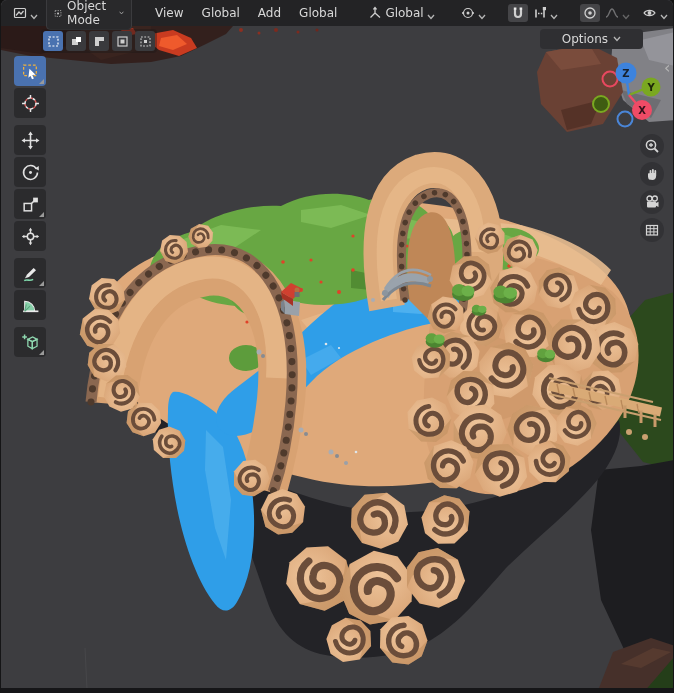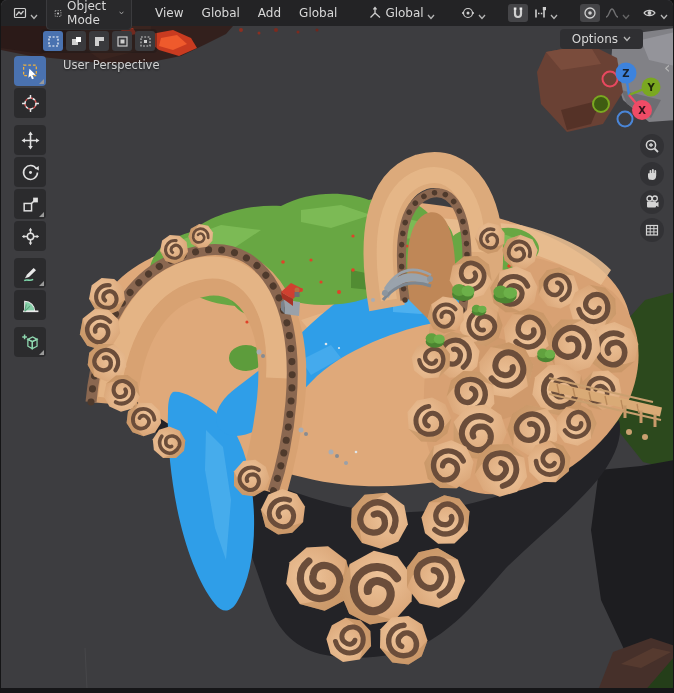--- a/index.html
+++ b/index.html
@@ -23,21 +23,21 @@
   .right-icons{margin-left:auto;display:flex;align-items:center;gap:3px;}
   .dim{opacity:.45;}
   
   .toolrow{position:absolute;left:0;top:26px;width:100%;height:28px;}
   .selgroup{position:absolute;left:40px;top:3px;display:flex;gap:3px;background:rgba(22,22,24,.35);
     padding:2px;border-radius:4px;}
   .selbtn{width:20px;height:20px;border-radius:3px;background:#3a3a3d;display:flex;
     align-items:center;justify-content:center;}
   .selbtn.active{background:#4a72b0;}
   .optbtn{position:absolute;right:30px;top:3px;background:#2f2f32;border-radius:4px;
-    color:#d8d8d8;font-size:12px;display:flex;align-items:center;gap:5px;padding:3px 12px;}
+    color:#d8d8d8;font-size:12px;display:flex;align-items:center;gap:5px;padding:3px 22px;}
   
   .lefttoolbar{position:absolute;left:13px;top:56px;display:flex;flex-direction:column;width:32px;}
   .tbtn{width:32px;height:30px;background:#2b2b2d;border-radius:4px;margin-bottom:2px;
     display:flex;align-items:center;justify-content:center;position:relative;}
   .tbtn.active{background:#4a72b0;}
   .tbtn.gap{margin-top:5px;}
   .tbtn.has-sub::after{content:"";position:absolute;right:2px;bottom:2px;border-style:solid;
     border-width:0 0 5px 5px;border-color:transparent transparent #9a9a9a transparent;}
   
   .vptext{position:absolute;left:62px;top:57px;color:#d2d2d2;font-size:11.5px;line-height:16px;
@@ -292,21 +292,20 @@
         <circle cx="640" cy="408" r="2.6" fill="#d9aa76"></circle>
       <circle cx="654" cy="412" r="2.6" fill="#d9aa76"></circle>
       <circle cx="628" cy="432" r="3" fill="#caa070"></circle>
         <circle cx="644" cy="437" r="3" fill="#caa070"></circle>
     </g>
 
     <path d="M84,648 L86,689" stroke="#47474a" stroke-width="1"></path>
   </svg>
 
   <div class="vptext">
-    <div>User Perspective</div>
   </div>
 
   <div class="topbar">
     <div class="tb-btn">
       <svg width="14" height="14" viewBox="0 0 14 14">
         <rect x="1.5" y="2.5" width="11" height="9" rx="1" fill="none" stroke="#cfcfcf" stroke-width="1.2"></rect>
         <path d="M3,9.5 L6,6 L8,8 L10.5,5" fill="none" stroke="#cfcfcf" stroke-width="1.2"></path>
       </svg>
       <svg width="8" height="6" viewBox="0 0 8 6">
         <polyline points="1,1 4,4.5 7,1" fill="none" stroke="#b5b5b5" stroke-width="1.3"></polyline>

